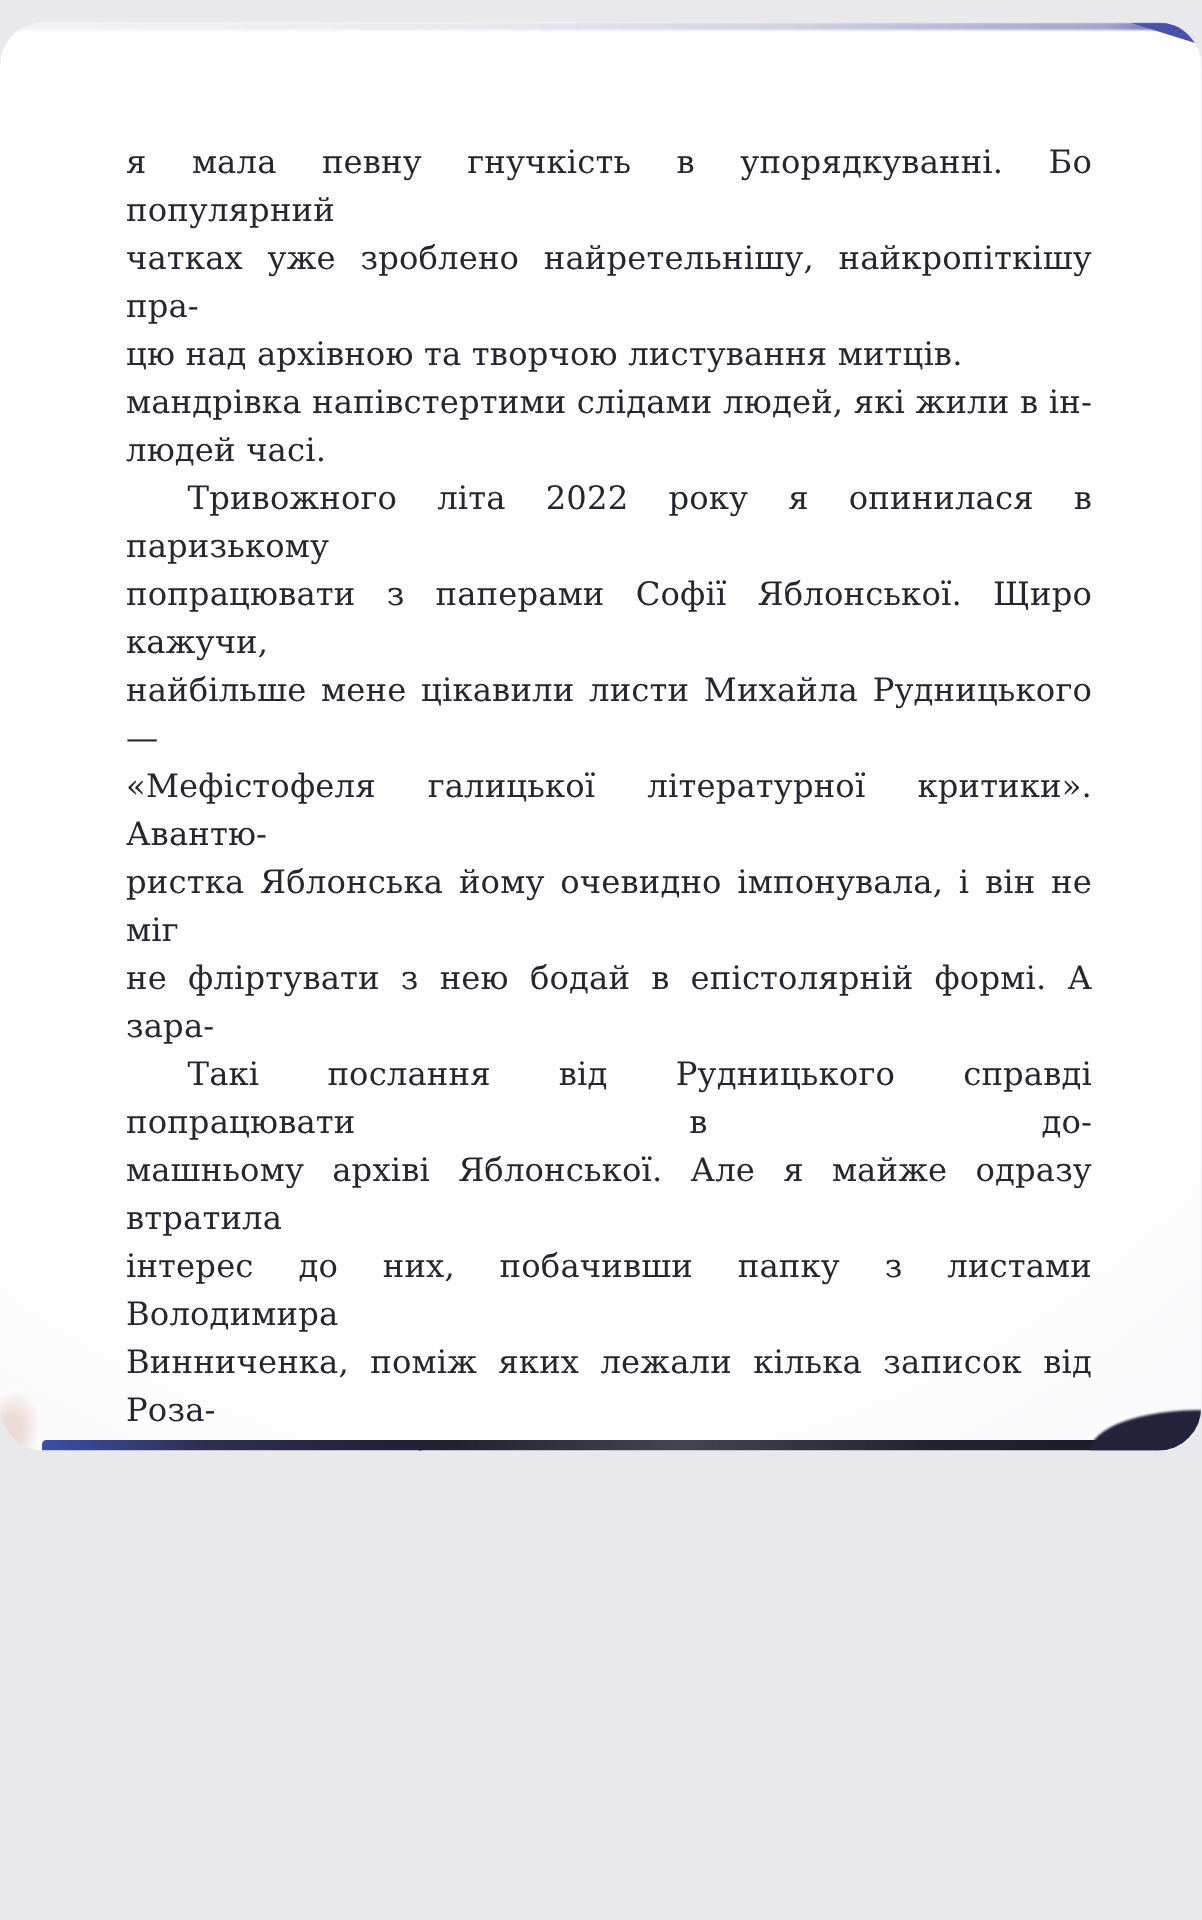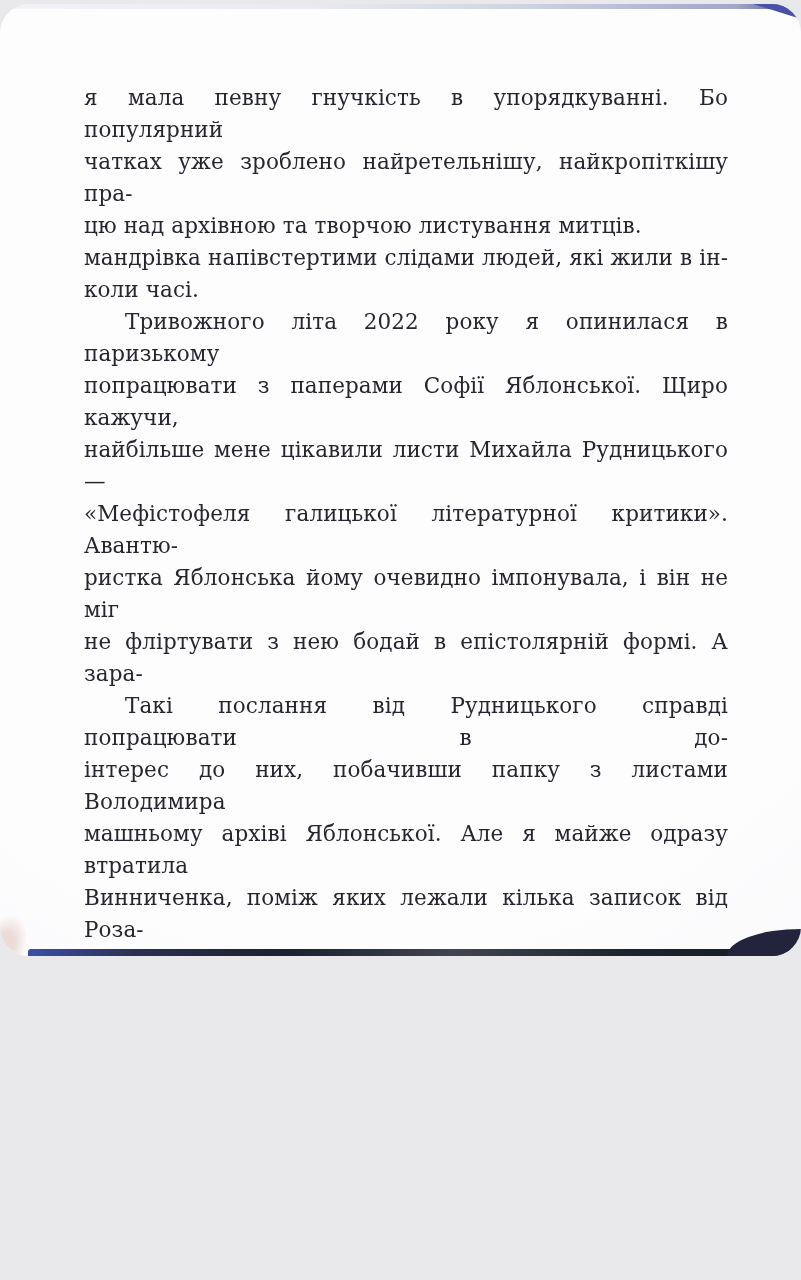--- a/index.html
+++ b/index.html
@@ -6,21 +6,21 @@
     --ink:#262630;
     --page-background:#fcfcfd;
     --page-number:#2e4a94;
     --book-cover-blue:#4a51a9;
     --book-cover-dark:#23243c;
   }
   html,body{margin:0;padding:0;background:#e9e9ec;}
   .photo{
     position:relative;
     width:801px;height:952px;
-    margin:4px auto;
+    margin:15px auto;
     overflow:hidden;
     background:
       radial-gradient(130% 105% at 45% 42%, #fdfdfe 55%, #f5f5f8 92%, #efeff3 100%);
     font-family:"DejaVu Serif", serif;
     border-radius:29px;
   }
   
   .edge-top{
     position:absolute;top:0;left:0;right:0;height:5px;
     background:linear-gradient(90deg,
@@ -83,30 +83,30 @@
 
 <div class="photo">
   <div class="edge-top"></div>
   <div class="corner-top-right"></div>
 
   <div class="text-block">
       <div class="text-line">я мала певну гнучкість в упорядкуванні. Бо популярний</div>
       <div class="text-line">чатках уже зроблено найретельнішу, найкропіткішу пра-</div>
       <div class="text-line para-end">цю над архівною та творчою листування митців.</div>
       <div class="text-line">мандрівка напівстертими слідами людей, які жили в ін-</div>
-      <div class="text-line para-end">коли часі.</div>
+      <div class="text-line para-end">людей часі.</div>
       <div class="text-line indent">Тривожного літа 2022 року я опинилася в паризькому</div>
       <div class="text-line">попрацювати з паперами Софії Яблонської. Щиро кажучи,</div>
       <div class="text-line">найбільше мене цікавили листи Михайла Рудницького —</div>
       <div class="text-line">«Мефістофеля галицької літературної критики». Авантю-</div>
       <div class="text-line">ристка Яблонська йому очевидно імпонувала, і він не міг</div>
       <div class="text-line">не фліртувати з нею бодай в епістолярній формі. А зара-</div>
       <div class="text-line indent">Такі послання від Рудницького справді попрацювати в до-</div>
+      <div class="text-line">машньому архіві Яблонської. Але я майже одразу втратила</div>
       <div class="text-line">інтерес до них, побачивши папку з листами Володимира</div>
-      <div class="text-line">машньому архіві Яблонської. Але я майже одразу втратила</div>
       <div class="text-line">Винниченка, поміж яких лежали кілька записок від Роза-</div>
       <div class="text-line">до якої увійшло би саме листування — як пряма мова, а не</div>
     </div>
 
   <div class="page-number">6</div>
 
   <div class="finger-bottom-left"></div>
   <div class="edge-bottom"></div>
   <div class="corner-bottom-right"></div>
 </div>

